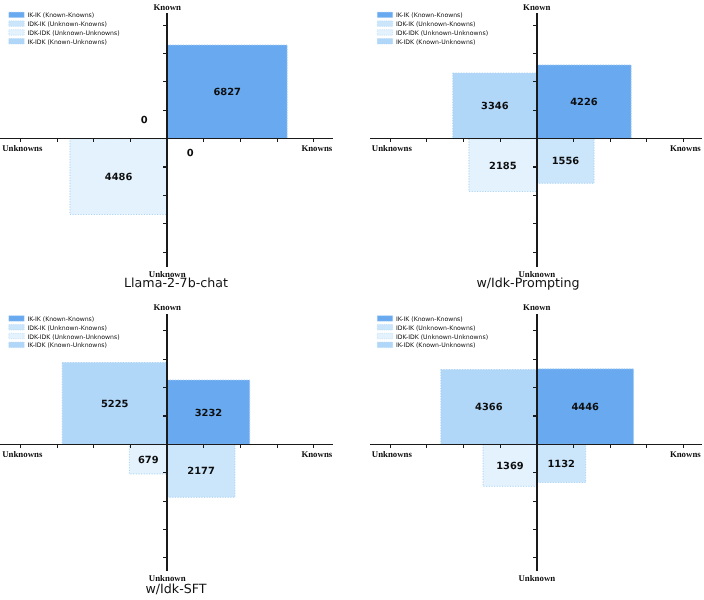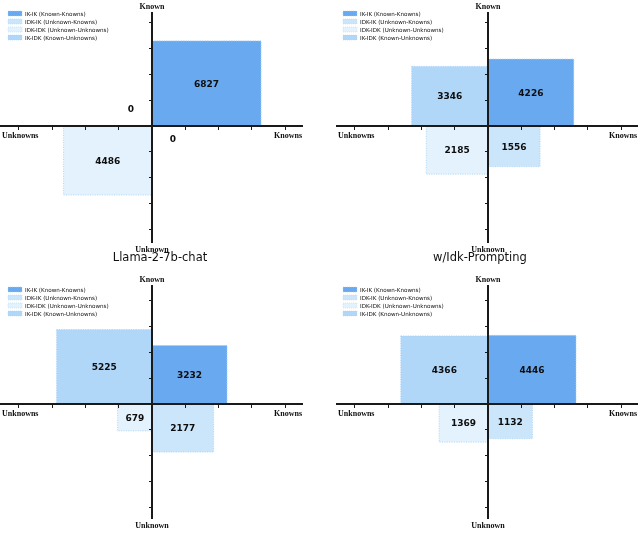--- a/index.html
+++ b/index.html
@@ -136,20 +136,21 @@
         <text x="302" y="143.5" text-anchor="end" font-size="8" font-family="&quot;Liberation Serif&quot;,&quot;DejaVu Serif&quot;,serif" font-weight="bold" fill="#0d0d0d">Knowns</text>
         <rect x="8" y="15" width="14" height="5" fill="#69a9ef" stroke="#a9d1f5" stroke-width="0.5" stroke-dasharray="1,1"></rect>
         <text x="25" y="19.8" text-anchor="start" font-size="5.6" font-family="&quot;DejaVu Sans&quot;,sans-serif" font-weight="400" fill="#0d0d0d">IK-IK (Known-Knowns)</text>
         <rect x="8" y="23" width="14" height="5" fill="#cbe6fb" stroke="#a9d1f5" stroke-width="0.5" stroke-dasharray="1,1"></rect>
         <text x="25" y="27.8" text-anchor="start" font-size="5.6" font-family="&quot;DejaVu Sans&quot;,sans-serif" font-weight="400" fill="#0d0d0d">IDK-IK (Unknown-Knowns)</text>
         <rect x="8" y="31" width="14" height="5" fill="#e3f2fd" stroke="#a9d1f5" stroke-width="0.5" stroke-dasharray="1,1"></rect>
         <text x="25" y="35.8" text-anchor="start" font-size="5.6" font-family="&quot;DejaVu Sans&quot;,sans-serif" font-weight="400" fill="#0d0d0d">IDK-IDK (Unknown-Unknowns)</text>
         <rect x="8" y="39" width="14" height="5" fill="#b0d6f8" stroke="#a9d1f5" stroke-width="0.5" stroke-dasharray="1,1"></rect>
         <text x="25" y="43.8" text-anchor="start" font-size="5.6" font-family="&quot;DejaVu Sans&quot;,sans-serif" font-weight="400" fill="#0d0d0d">IK-IDK (Known-Unknowns)</text>
       </svg>
+    <div class="title">w/Idk-SFT</div>
   </div>
 
   <div class="subplot r2">
     <svg class="chart" width="320" height="273" viewBox="0 0 320 273">
         <rect x="168" y="63.32131771794103" width="88.01539865273577" height="68.67868228205897" fill="#69a9ef" stroke="#a9d1f5" stroke-width="0.9" stroke-dasharray="1,1.4"></rect>
         <text x="212.00769932636788" y="100.86065885897052" text-anchor="middle" font-size="9" font-family="&quot;DejaVu Sans&quot;,sans-serif" font-weight="600" fill="#0d0d0d">4446</text>
         <rect x="168" y="132" width="44.41167414092831" height="34.65456391299709" fill="#cbe6fb" stroke="#a9d1f5" stroke-width="0.9" stroke-dasharray="1,1.4"></rect>
         <text x="190.20583707046416" y="152.52728195649854" text-anchor="middle" font-size="9" font-family="&quot;DejaVu Sans&quot;,sans-serif" font-weight="600" fill="#0d0d0d">1132</text>
         <rect x="119.16" y="132" width="48.84" height="38.11" fill="#e3f2fd" stroke="#a9d1f5" stroke-width="0.9" stroke-dasharray="1,1.4"></rect>
         <text x="143.57999999999998" y="154.255" text-anchor="middle" font-size="9" font-family="&quot;DejaVu Sans&quot;,sans-serif" font-weight="600" fill="#0d0d0d">1369</text>

